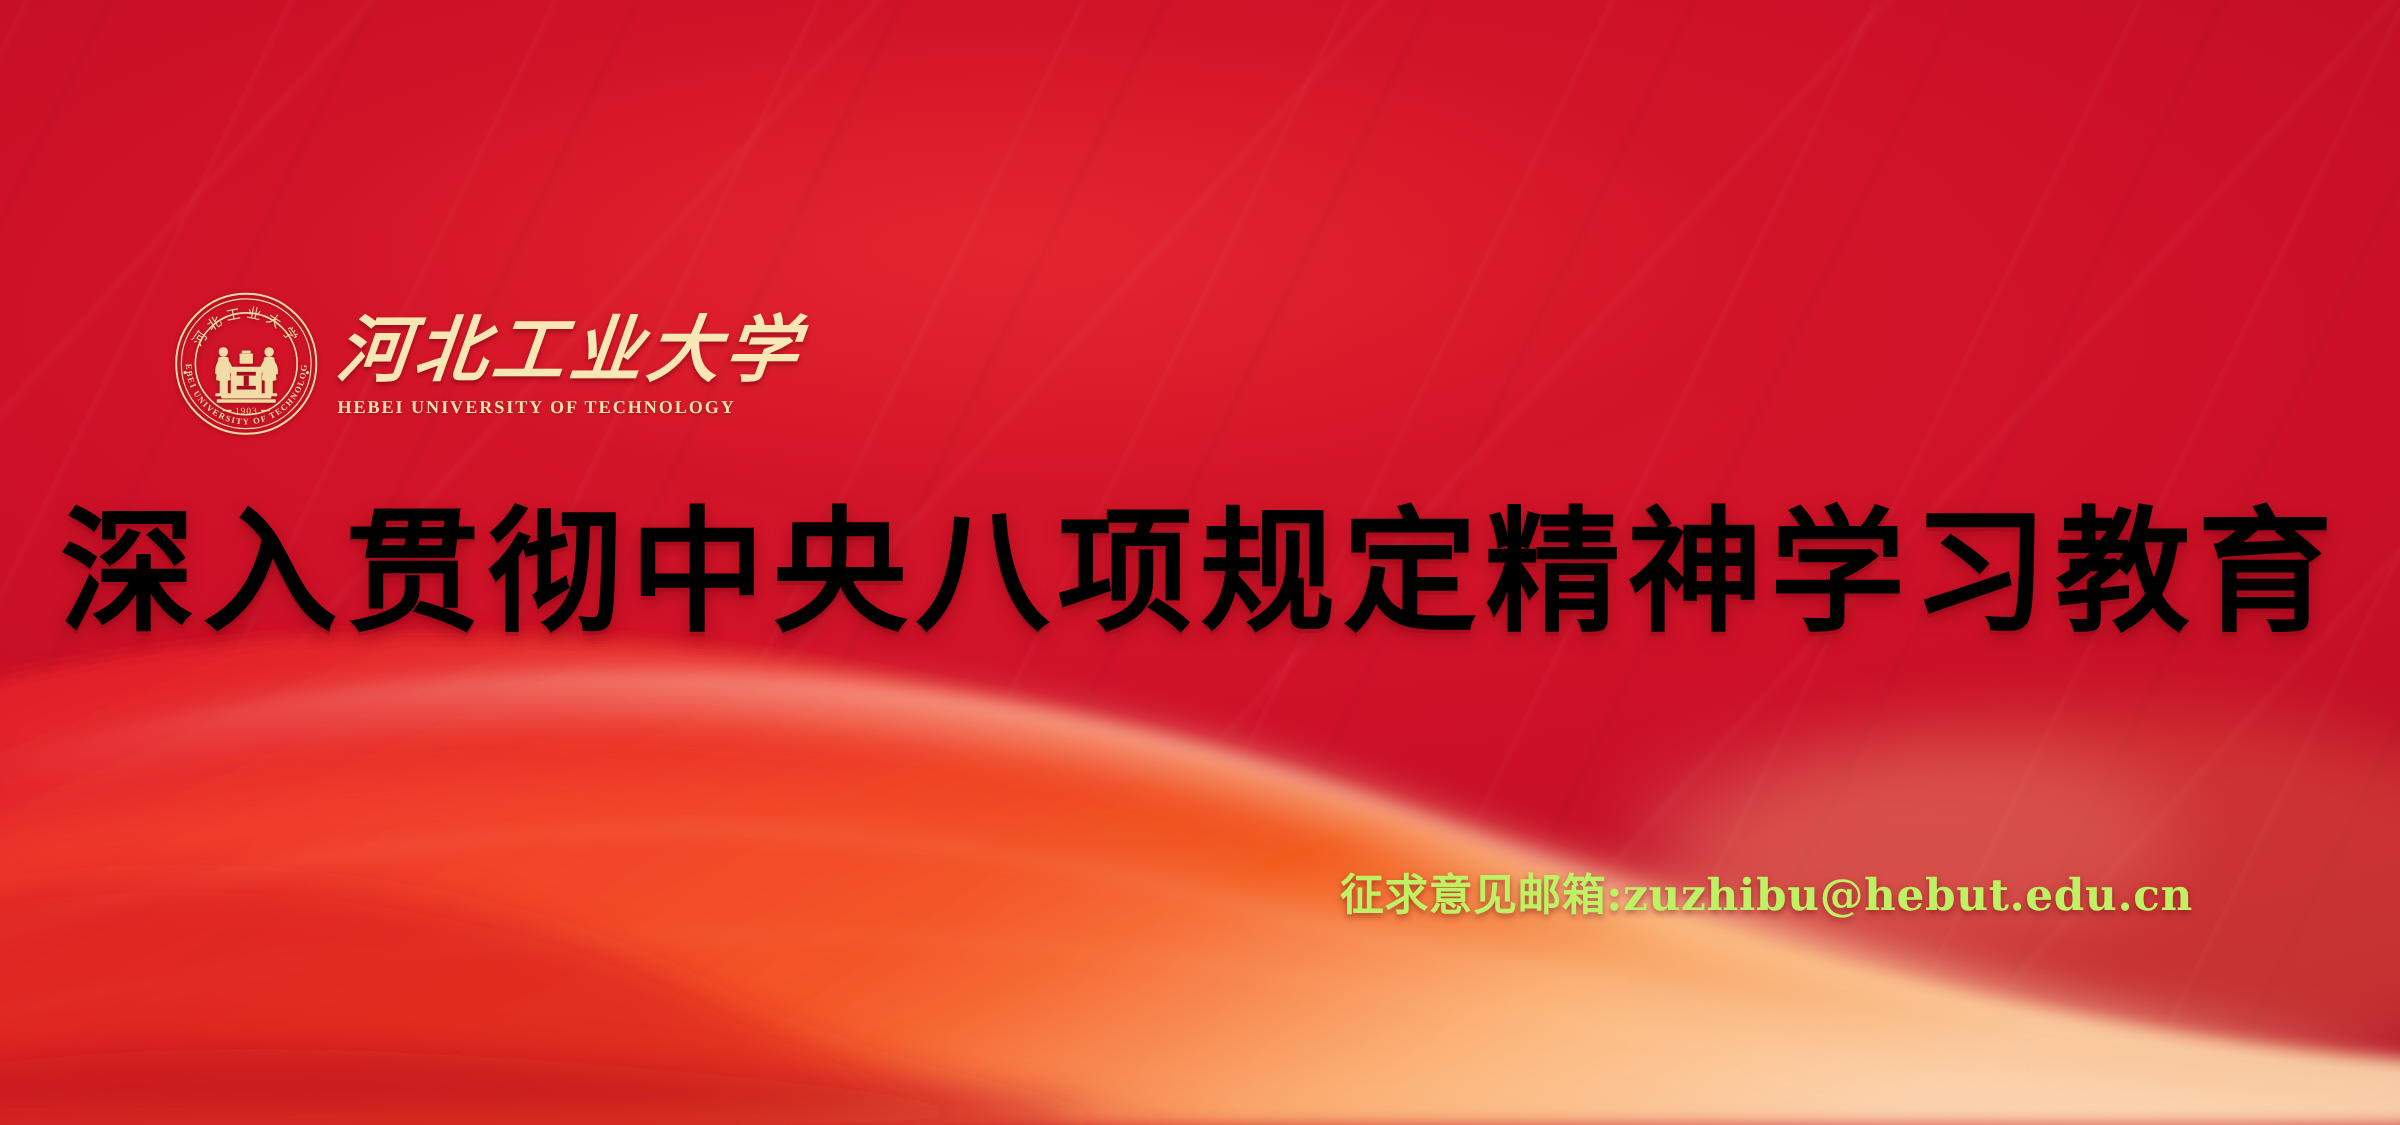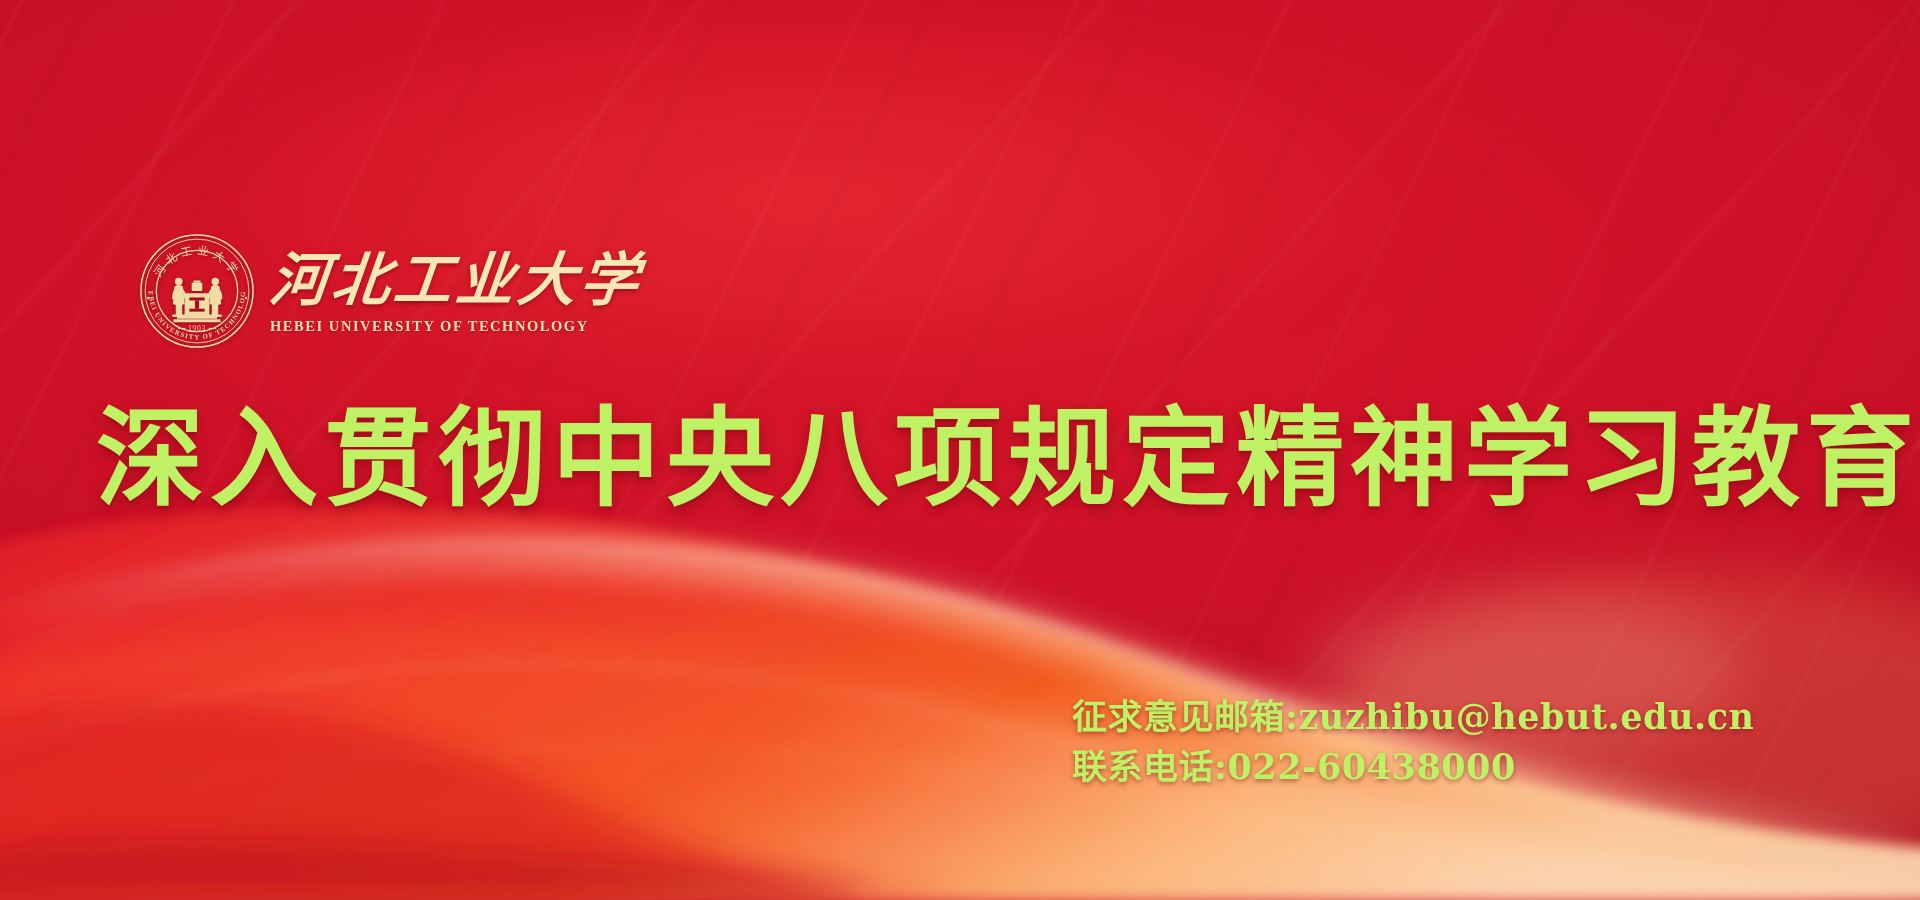--- a/index.html
+++ b/index.html
@@ -113,27 +113,27 @@
     white-space: nowrap;
     text-shadow: 0 1px 2px rgba(110,0,14,.5);
   }
 
   
   .headline {
     position: absolute;
     left: 0;
     right: 0;
     top: 398px;
-    text-align: right;
+    text-align: center;
     font-family: "DejaVu Serif", "Liberation Serif", serif;
     font-weight: 700;
     font-size: 108px;
     line-height: 1.12;
     letter-spacing: 6px;
-    color: #bef264;
+    color: #000000;
     text-shadow:
       0 3px 0 rgba(150,10,24,0.35),
       0 5px 14px rgba(110,0,14,0.45);
     white-space: nowrap;
   }
 
   
   .contact {
     position: absolute;
     left: 1072px;
@@ -295,16 +295,15 @@
     <div class="wordmark">
       <div class="wordmark-cn">河北工业大学</div>
       <div class="wordmark-en">HEBEI UNIVERSITY OF TECHNOLOGY</div>
     </div>
   </div>
 
   <div class="headline">深入贯彻中央八项规定精神学习教育</div>
 
   <div class="contact">
     <span class="line">征求意见邮箱:zuzhibu@hebut.edu.cn</span>
-    <span class="line">联系电话:022-60438000</span>
   </div>
 
 </div>
 
 </body></html>

